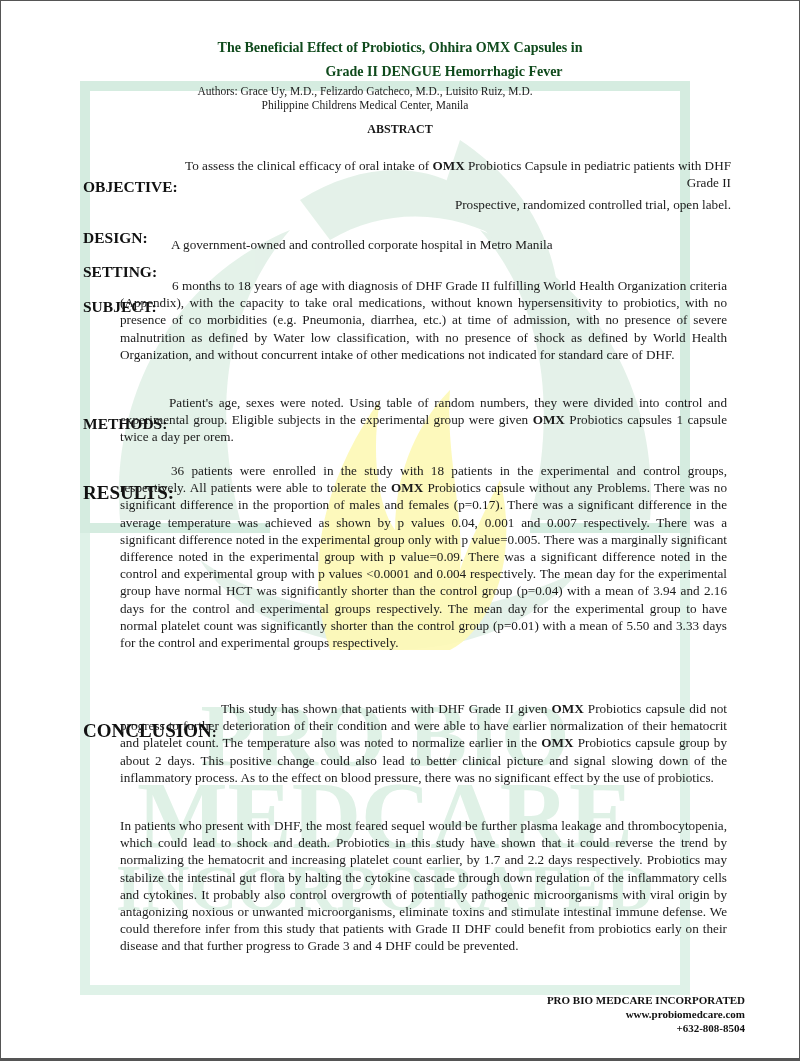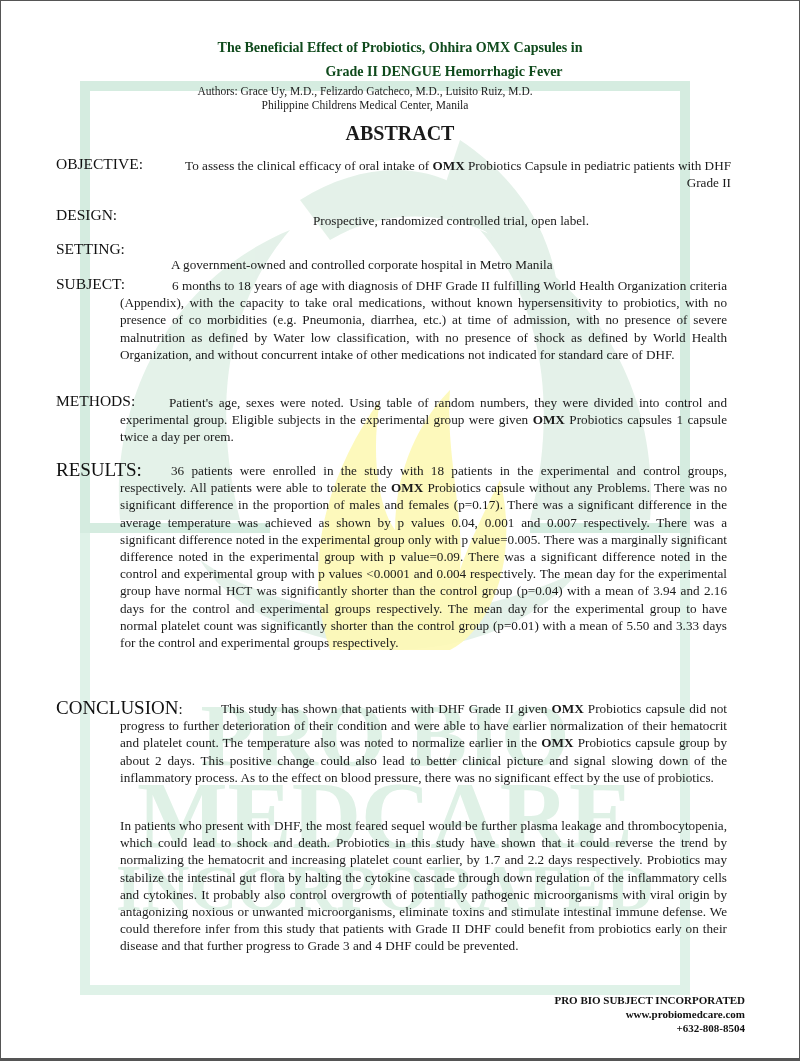--- a/index.html
+++ b/index.html
@@ -6,22 +6,22 @@
   body { width: 800px; height: 1061px; background: #ffffff; position: relative; overflow: hidden; font-family: "Liberation Serif", "DejaVu Serif", serif; color: #1a1a1a; }
   .page { position: absolute; left: 0; top: 0; width: 798px; height: 1057px; border: 1px solid #555; border-bottom: 3px solid #555; box-sizing: content-box; background: #fff; }
   svg.wm-art { position: absolute; left: 0; top: 0; width: 800px; height: 1061px; }
   .content { position: absolute; left: 0; top: 0; width: 800px; height: 1061px; }
   .title { position: absolute; left: 0; width: 800px; text-align: center; color: #0f4a1c; font-weight: bold; font-size: 14px; line-height: 24px; }
   .title1 { top: 36px; }
   .title2 { top: 60px; padding-left: 44px; }
   .sub { position: absolute; left: 0; width: 730px; text-align: center; font-size: 11.5px; line-height: 14px; color: #222; }
   .authors { top: 84px; }
   .affil { top: 98px; font-family: Liberation Serif, serif; }
-  .abstract-h { position: absolute; top: 122px; left: 0; width: 800px; text-align: center; font-weight: bold; font-size: 20px; }
-  .label { position: absolute; left: 56px; font-weight: normal; font-size: 15.5px; color: #111; }
+  .abstract-h { position: absolute; top: 122px; left: 0; width: 800px; text-align: center; font-weight: bold; font-size: 12px; }
+  .label { position: absolute; left: 83px; font-weight: bold; font-size: 15.5px; color: #111; margin-top: 23px; }
   .label.big { font-size: 19px; }
   .text { position: absolute; font-size: 13.2px; line-height: 17.2px; color: #1a1a1a; text-align: justify; }
   .text b { font-weight: bold; }
   .footer { position: absolute; right: 55px; text-align: right; font-weight: bold; font-size: 11px; line-height: 14px; color: #111; }
 </style>
 </head>
 <body>
 
 <div class="page"></div>
 
@@ -64,34 +64,34 @@
   <div class="title title1">The Beneficial Effect of Probiotics, Ohhira OMX Capsules in</div>
   <div class="title title2">Grade II DENGUE Hemorrhagic Fever</div>
   <div class="sub authors">Authors: Grace Uy, M.D., Felizardo Gatcheco, M.D., Luisito Ruiz, M.D.</div>
   <div class="sub affil">Philippine Childrens Medical Center, Manila</div>
   <div class="abstract-h">ABSTRACT</div>
 
   <div class="label" style="top:155px;">OBJECTIVE:</div>
   <div class="text" style="left:171px; top:157px; width:560px; text-align:right;"><span>To assess the clinical efficacy of oral intake of </span><b>OMX</b><span> Probiotics Capsule in pediatric patients with DHF Grade II</span></div>
 
   <div class="label" style="top:206px;">DESIGN:</div>
-  <div class="text" style="left:171px; top:212px; width:560px; text-align:center;">Prospective, randomized controlled trial, open label.</div>
+  <div class="text" style="left:171px; top:196px; width:560px; text-align:right;">Prospective, randomized controlled trial, open label.</div>
 
   <div class="label" style="top:240px;">SETTING:</div>
-  <div class="text" style="left:171px; top:256px; width:560px; text-align:left;">A government-owned and controlled corporate hospital in Metro Manila</div>
+  <div class="text" style="left:171px; top:236px; width:560px; text-align:left;">A government-owned and controlled corporate hospital in Metro Manila</div>
 
   <div class="label" style="top:275px;">SUBJECT:</div>
   <div class="text" style="left:120px; top:277px; width:607px; text-indent:52px;">6 months to 18 years of age with diagnosis of DHF Grade II fulfilling World Health Organization criteria (Appendix), with the capacity to take oral medications, without known hypersensitivity to probiotics, with no presence of co morbidities (e.g. Pneumonia, diarrhea, etc.) at time of admission, with no presence of severe malnutrition as defined by Water low classification, with no presence of shock as defined by World Health Organization, and without concurrent intake of other medications not indicated for standard care of DHF.</div>
 
   <div class="label" style="top:392px;">METHODS:</div>
   <div class="text" style="left:120px; top:394px; width:607px; text-indent:49px;"><span>Patient's age, sexes were noted. Using table of random numbers, they were divided into control and experimental group. Eligible subjects in the experimental group were given </span><b>OMX</b><span> Probiotics capsules 1 capsule twice a day per orem.</span></div>
 
   <div class="label big" style="top:459px;">RESULTS:</div>
   <div class="text" style="left:120px; top:462px; width:607px; text-indent:51px;"><span>36 patients were enrolled in the study with 18 patients in the experimental and control groups, respectively. All patients were able to tolerate the </span><b>OMX</b><span> Probiotics capsule without any Problems. There was no significant difference in the proportion of males and females (p=0.17). There was a significant difference in the average temperature was achieved as shown by p values 0.04, 0.001 and 0.007 respectively. There was a significant difference noted in the experimental group only with p value=0.005. There was a marginally significant difference noted in the experimental group with p value=0.09. There was a significant difference noted in the control and experimental group with p values &lt;0.0001 and 0.004 respectively. The mean day for the experimental group have normal HCT was significantly shorter than the control group (p=0.04) with a mean of 3.94 and 2.16 days for the control and experimental groups respectively. The mean day for the experimental group to have normal platelet count was significantly shorter than the control group (p=0.01) with a mean of 5.50 and 3.33 days for the control and experimental groups respectively.</span></div>
 
   <div class="label big" style="top:697px;"><span>CONCLUSION</span><span style="font-size:15px;">:</span></div>
   <div class="text" style="left:120px; top:700px; width:607px; text-indent:101px;"><span>This study has shown that patients with DHF Grade II given </span><b>OMX</b><span> Probiotics capsule did not progress to further deterioration of their condition and were able to have earlier normalization of their hematocrit and platelet count. The temperature also was noted to normalize earlier in the </span><b>OMX</b><span> Probiotics capsule group by about 2 days. This positive change could also lead to better clinical picture and signal slowing down of the inflammatory process. As to the effect on blood pressure, there was no significant effect by the use of probiotics.</span></div>
   <div class="text" style="left:120px; top:817px; width:607px;">In patients who present with DHF, the most feared sequel would be further plasma leakage and thrombocytopenia, which could lead to shock and death. Probiotics in this study have shown that it could reverse the trend by normalizing the hematocrit and increasing platelet count earlier, by 1.7 and 2.2 days respectively. Probiotics may stabilize the intestinal gut flora by halting the cytokine cascade through down regulation of the inflammatory cells and cytokines. It probably also control overgrowth of potentially pathogenic microorganisms with viral origin by antagonizing noxious or unwanted microorganisms, eliminate toxins and stimulate intestinal immune defense. We could therefore infer from this study that patients with Grade II DHF could benefit from probiotics early on their disease and that further progress to Grade 3 and 4 DHF could be prevented.</div>
 
-  <div class="footer" style="top:993px;">PRO BIO SUBJECT INCORPORATED</div>
+  <div class="footer" style="top:993px;">PRO BIO MEDCARE INCORPORATED</div>
   <div class="footer" style="top:1007px;">www.probiomedcare.com</div>
   <div class="footer" style="top:1021px;">+632-808-8504</div>
 </div>
 
 </body></html>

